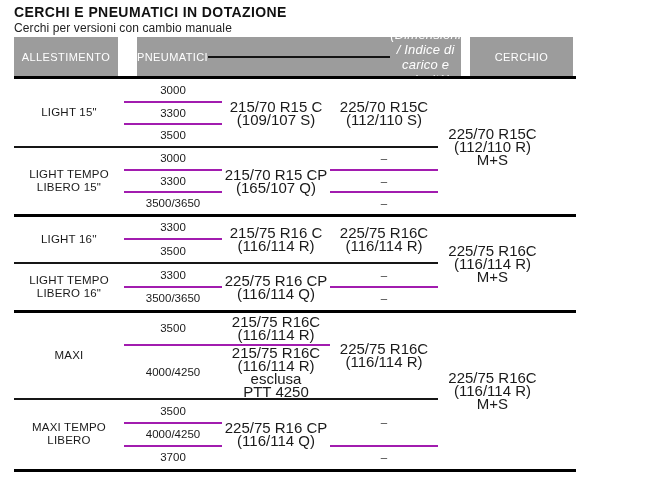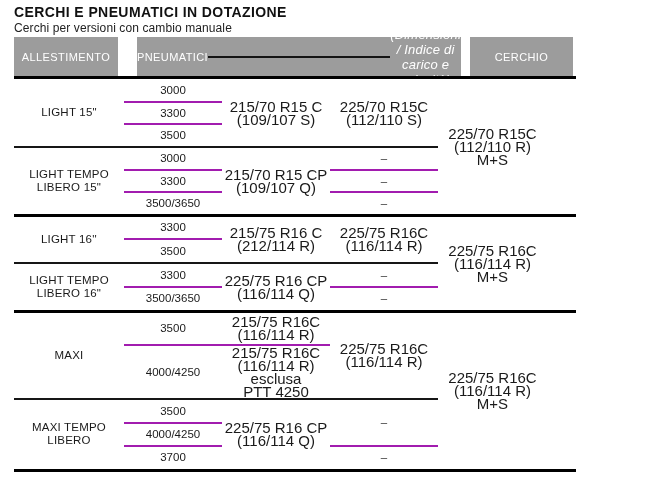--- a/index.html
+++ b/index.html
@@ -99,37 +99,37 @@
       </tr>
       <tr style="height:23px">
         <td class="b-sec">3500</td>
       </tr>
 
       <tr style="height:23px">
         <td class="alle b-maj" rowspan="3">LIGHT TEMPO
 LIBERO 15"</td>
         <td class="b-row">3000</td>
         <td class="tire b-maj" rowspan="3">215/70 R15 CP
-(109/107 Q)</td>
+(165/107 Q)</td>
         <td class="dash b-row">–</td>
       </tr>
       <tr style="height:22px">
         <td class="b-row">3300</td>
         <td class="dash b-row">–</td>
       </tr>
       <tr style="height:23px">
         <td class="b-maj">3500/3650</td>
         <td class="dash b-maj">–</td>
       </tr>
 
       <tr style="height:24px">
         <td class="alle b-sec" rowspan="2">LIGHT 16''</td>
         <td class="b-row">3300</td>
         <td class="tire b-sec" rowspan="2">215/75 R16 C
-(212/114 R)</td>
+(116/114 R)</td>
         <td class="tire b-sec" rowspan="2">225/75 R16C
 (116/114 R)</td>
         <td class="tire b-maj" rowspan="4">225/75 R16C
 (116/114 R) M+S</td>
         <td class="b-maj" rowspan="4">6 Jx16-68</td>
       </tr>
       <tr style="height:24px">
         <td class="b-sec">3500</td>
       </tr>
 

